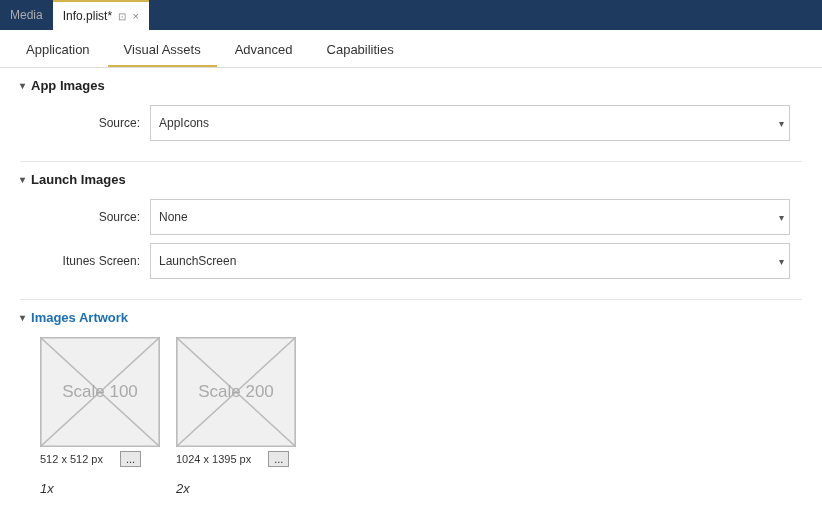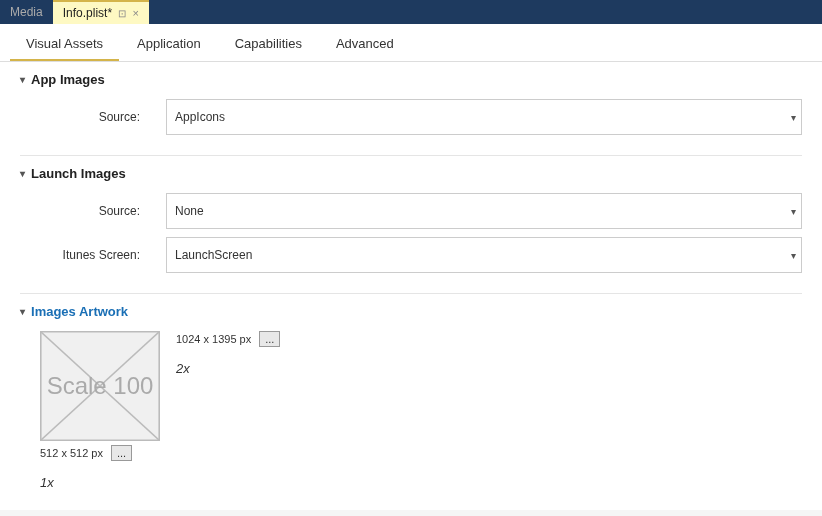--- a/index.html
+++ b/index.html
@@ -10,37 +10,37 @@
       width: 822px;
       height: 516px;
       overflow: hidden;
     }
 
     
     .title-bar {
       background: #1e3a5f;
       display: flex;
       align-items: stretch;
-      height: 24px;
+      height: 30px;
     }
     .tab {
       display: flex;
       align-items: center;
       padding: 0 10px;
       color: #ccc;
       font-size: 12px;
       cursor: pointer;
       gap: 6px;
     }
     .tab.inactive {
       background: #1e3a5f;
       color: #aaa;
     }
     .tab.active {
-      background: #fef9c3;
+      background: #ffffff;
       color: #222;
       border-top: 2px solid #d4b44a;
     }
     .tab .close-btn {
       font-size: 11px;
       color: #888;
       cursor: pointer;
     }
     .tab .pin-icon {
       font-size: 10px;
@@ -99,21 +99,20 @@
     .section-title.itunes {
       color: #1a6fb5;
     }
 
     
     .form-row {
       display: flex;
       align-items: center;
       margin-bottom: 8px;
       padding-left: 20px;
-      gap: 16px;
     }
     .form-label {
       width: 110px;
       text-align: right;
       padding-right: 10px;
       color: #333;
       font-size: 12px;
       flex-shrink: 0;
     }
     .select-wrapper {
@@ -171,21 +170,21 @@
       margin-bottom: 4px;
       overflow: hidden;
     }
     .artwork-box svg {
       width: 100%;
       height: 100%;
     }
     .artwork-label-row {
       display: flex;
       align-items: center;
-      gap: 8px;
+      gap: 17px;
       font-size: 11px;
       color: #333;
     }
     .artwork-browse-btn {
       padding: 1px 5px;
       border: 1px solid #999;
       background: #e8e8e8;
       font-size: 11px;
       cursor: pointer;
       color: #333;
@@ -196,52 +195,52 @@
       margin-top: 14px;
       font-style: italic;
     }
 
     
     .scale-label {
       position: absolute;
       top: 50%;
       left: 50%;
       transform: translate(-50%, -50%);
-      font-size: 24px;
+      font-size: 17px;
       color: #aaa;
       font-weight: 300;
       white-space: nowrap;
     }
   </style>
 </head>
 <body>
 
 <div class="title-bar">
   <div class="tab inactive">
     <span>Media</span>
   </div>
   <div class="tab active">
     <span>Info.plist*</span>
     <span class="pin-icon">⊡</span>
     <span class="close-btn">×</span>
   </div>
 </div>
 
 <div class="nav-tabs">
+  <div class="nav-tab">
+    <span>Application</span>
+  </div>
   <div class="nav-tab active">
     <span>Visual Assets</span>
   </div>
   <div class="nav-tab">
-    <span>Application</span>
+    <span>Advanced</span>
   </div>
   <div class="nav-tab">
     <span>Capabilities</span>
-  </div>
-  <div class="nav-tab">
-    <span>Advanced</span>
   </div>
 </div>
 
 <div class="content">
 
   <div class="section">
     <div class="section-header">
       <span class="chevron">▾</span>
       <span>App Images</span>
     </div>
@@ -308,20 +307,28 @@
           <span class="scale-label">Scale 100</span>
         </div>
         <div class="artwork-label-row">
           <span>512 x 512 px</span>
           <button class="artwork-browse-btn">...</button>
         </div>
         <span class="artwork-scale">1x</span>
       </div>
 
       <div class="artwork-item">
+        <div class="artwork-box">
+          <svg viewBox="0 0 120 110" xmlns="http://www.w3.org/2000/svg">
+            <rect width="120" height="110" fill="#f0f0f0" stroke="#bbb" stroke-width="1"></rect>
+            <line x1="0" y1="0" x2="120" y2="110" stroke="#bbb" stroke-width="1.5"></line>
+            <line x1="120" y1="0" x2="0" y2="110" stroke="#bbb" stroke-width="1.5"></line>
+          </svg>
+          <span class="scale-label">Scale 200</span>
+        </div>
         <div class="artwork-label-row">
           <span>1024 x 1395 px</span>
           <button class="artwork-browse-btn">...</button>
         </div>
         <span class="artwork-scale">2x</span>
       </div>
 
     </div>
   </div>
 

